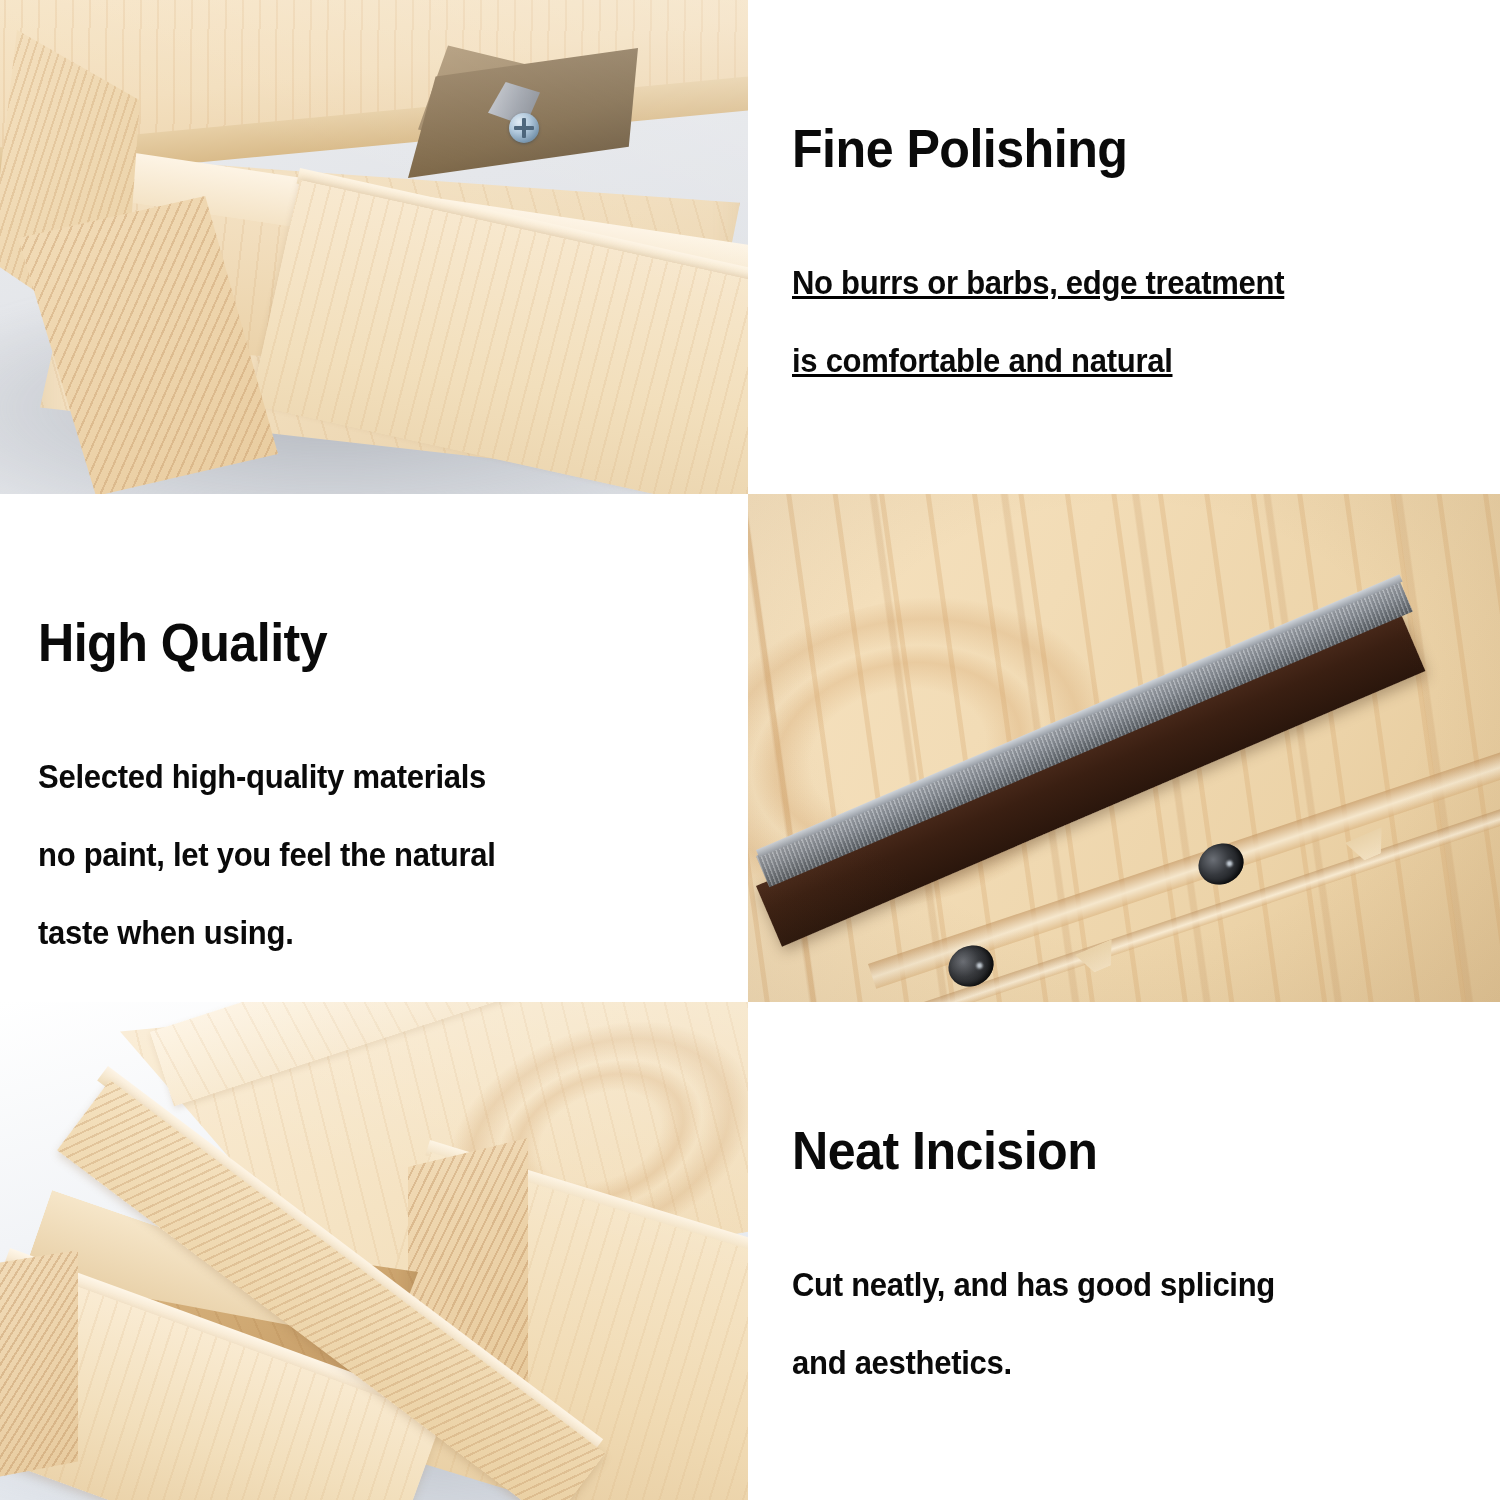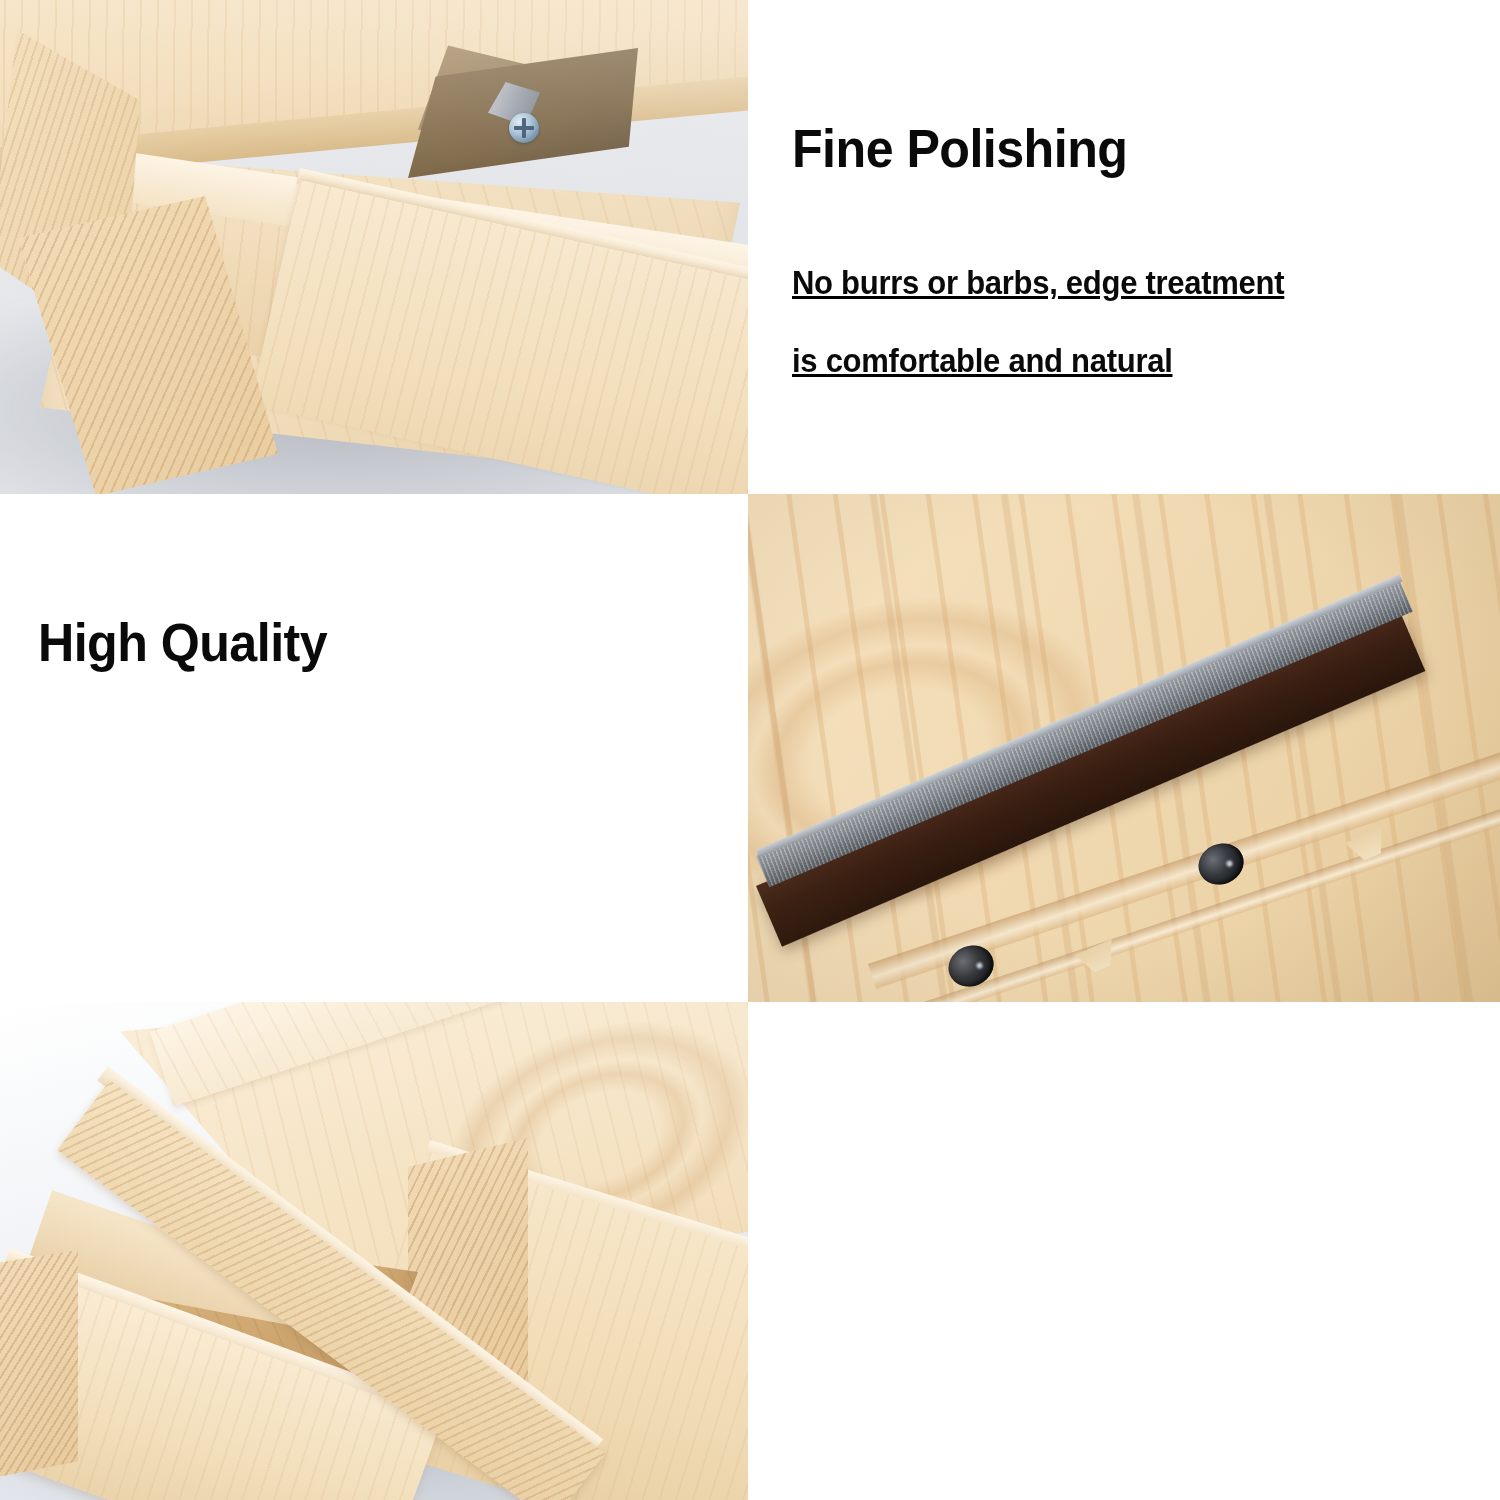--- a/index.html
+++ b/index.html
@@ -493,20 +493,25 @@
           <div class="feature-line">is comfortable and natural</div>
         </div>
       </div>
     </div>
   </div>
 
   <div class="cell cell-ml">
     <div class="textblock tb-ml">
       <div class="tb-inner">
         <h2 class="feature-title">High Quality</h2>
+        <div class="feature-body">
+          <div class="feature-line">Selected high-quality materials</div>
+          <div class="feature-line">no paint, let you feel the natural</div>
+          <div class="feature-line">taste when using.</div>
+        </div>
       </div>
     </div>
   </div>
 
   <div class="cell cell-mr">
     <div class="photo">
       <div class="p2-board"></div>
       <div class="p2-knot"></div>
       <div class="p2-groove"></div>
       <div class="p2-groove2"></div>
@@ -536,14 +541,25 @@
       <div class="p3-drawer-inner-wall"></div>
       <div class="p3-drawer-rim"></div>
       <div class="p3-drawer-side"></div>
       <div class="p3-drawer-endgrain"></div>
       <div class="p3-rail-top"></div>
       <div class="p3-rail"></div>
       <div class="p3-gloss"></div>
     </div>
   </div>
 
+  <div class="cell cell-br">
+    <div class="textblock tb-br">
+      <div class="tb-inner">
+        <h2 class="feature-title">Neat Incision</h2>
+        <div class="feature-body">
+          <div class="feature-line">Cut neatly, and has good splicing</div>
+          <div class="feature-line">and aesthetics.</div>
+        </div>
+      </div>
+    </div>
+  </div>
 
 </div>
 
 </body></html>

